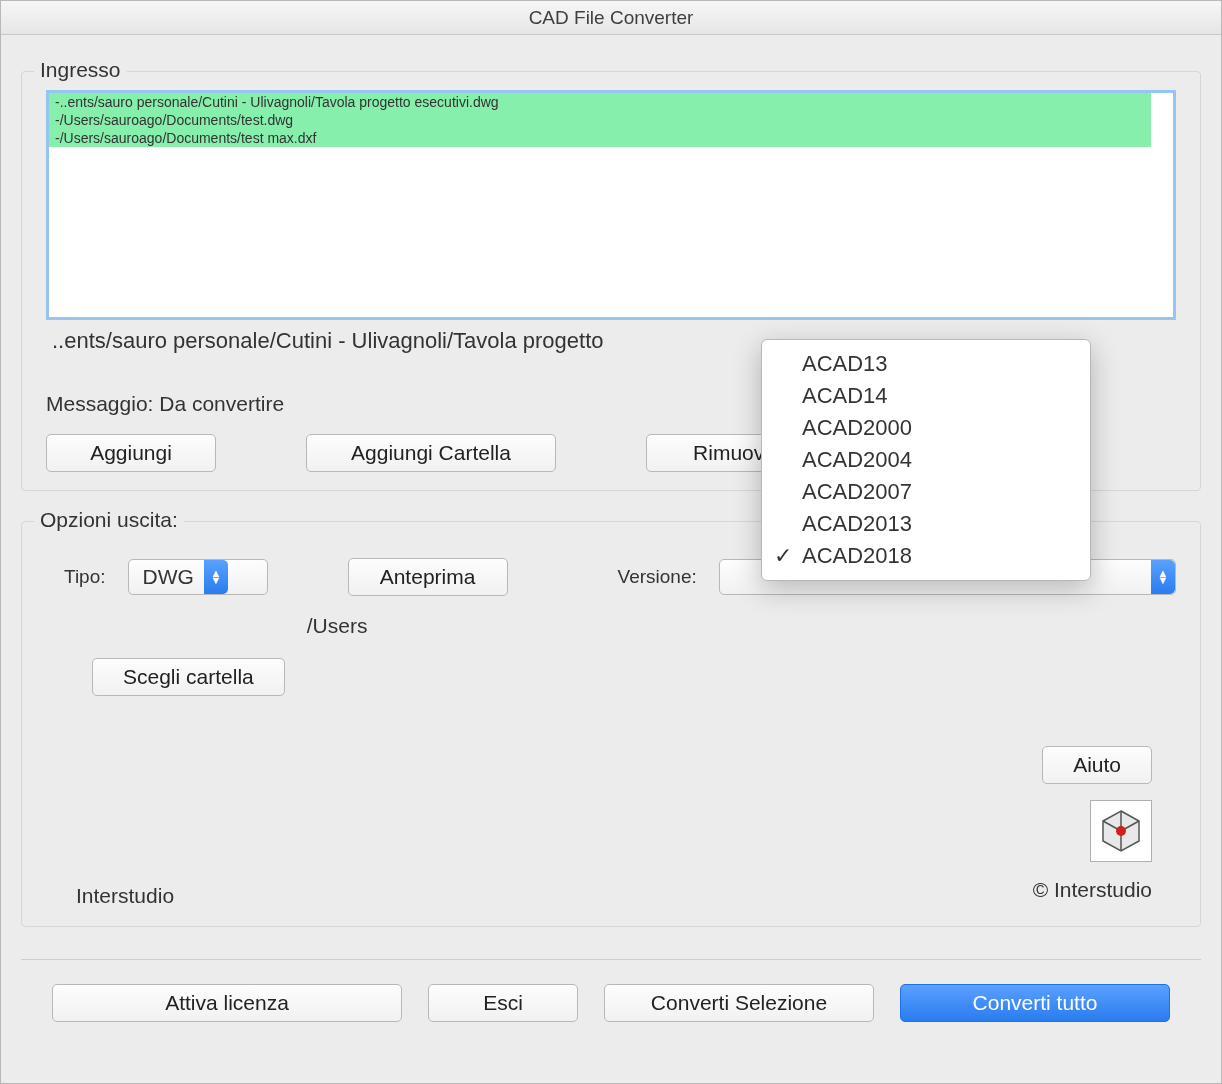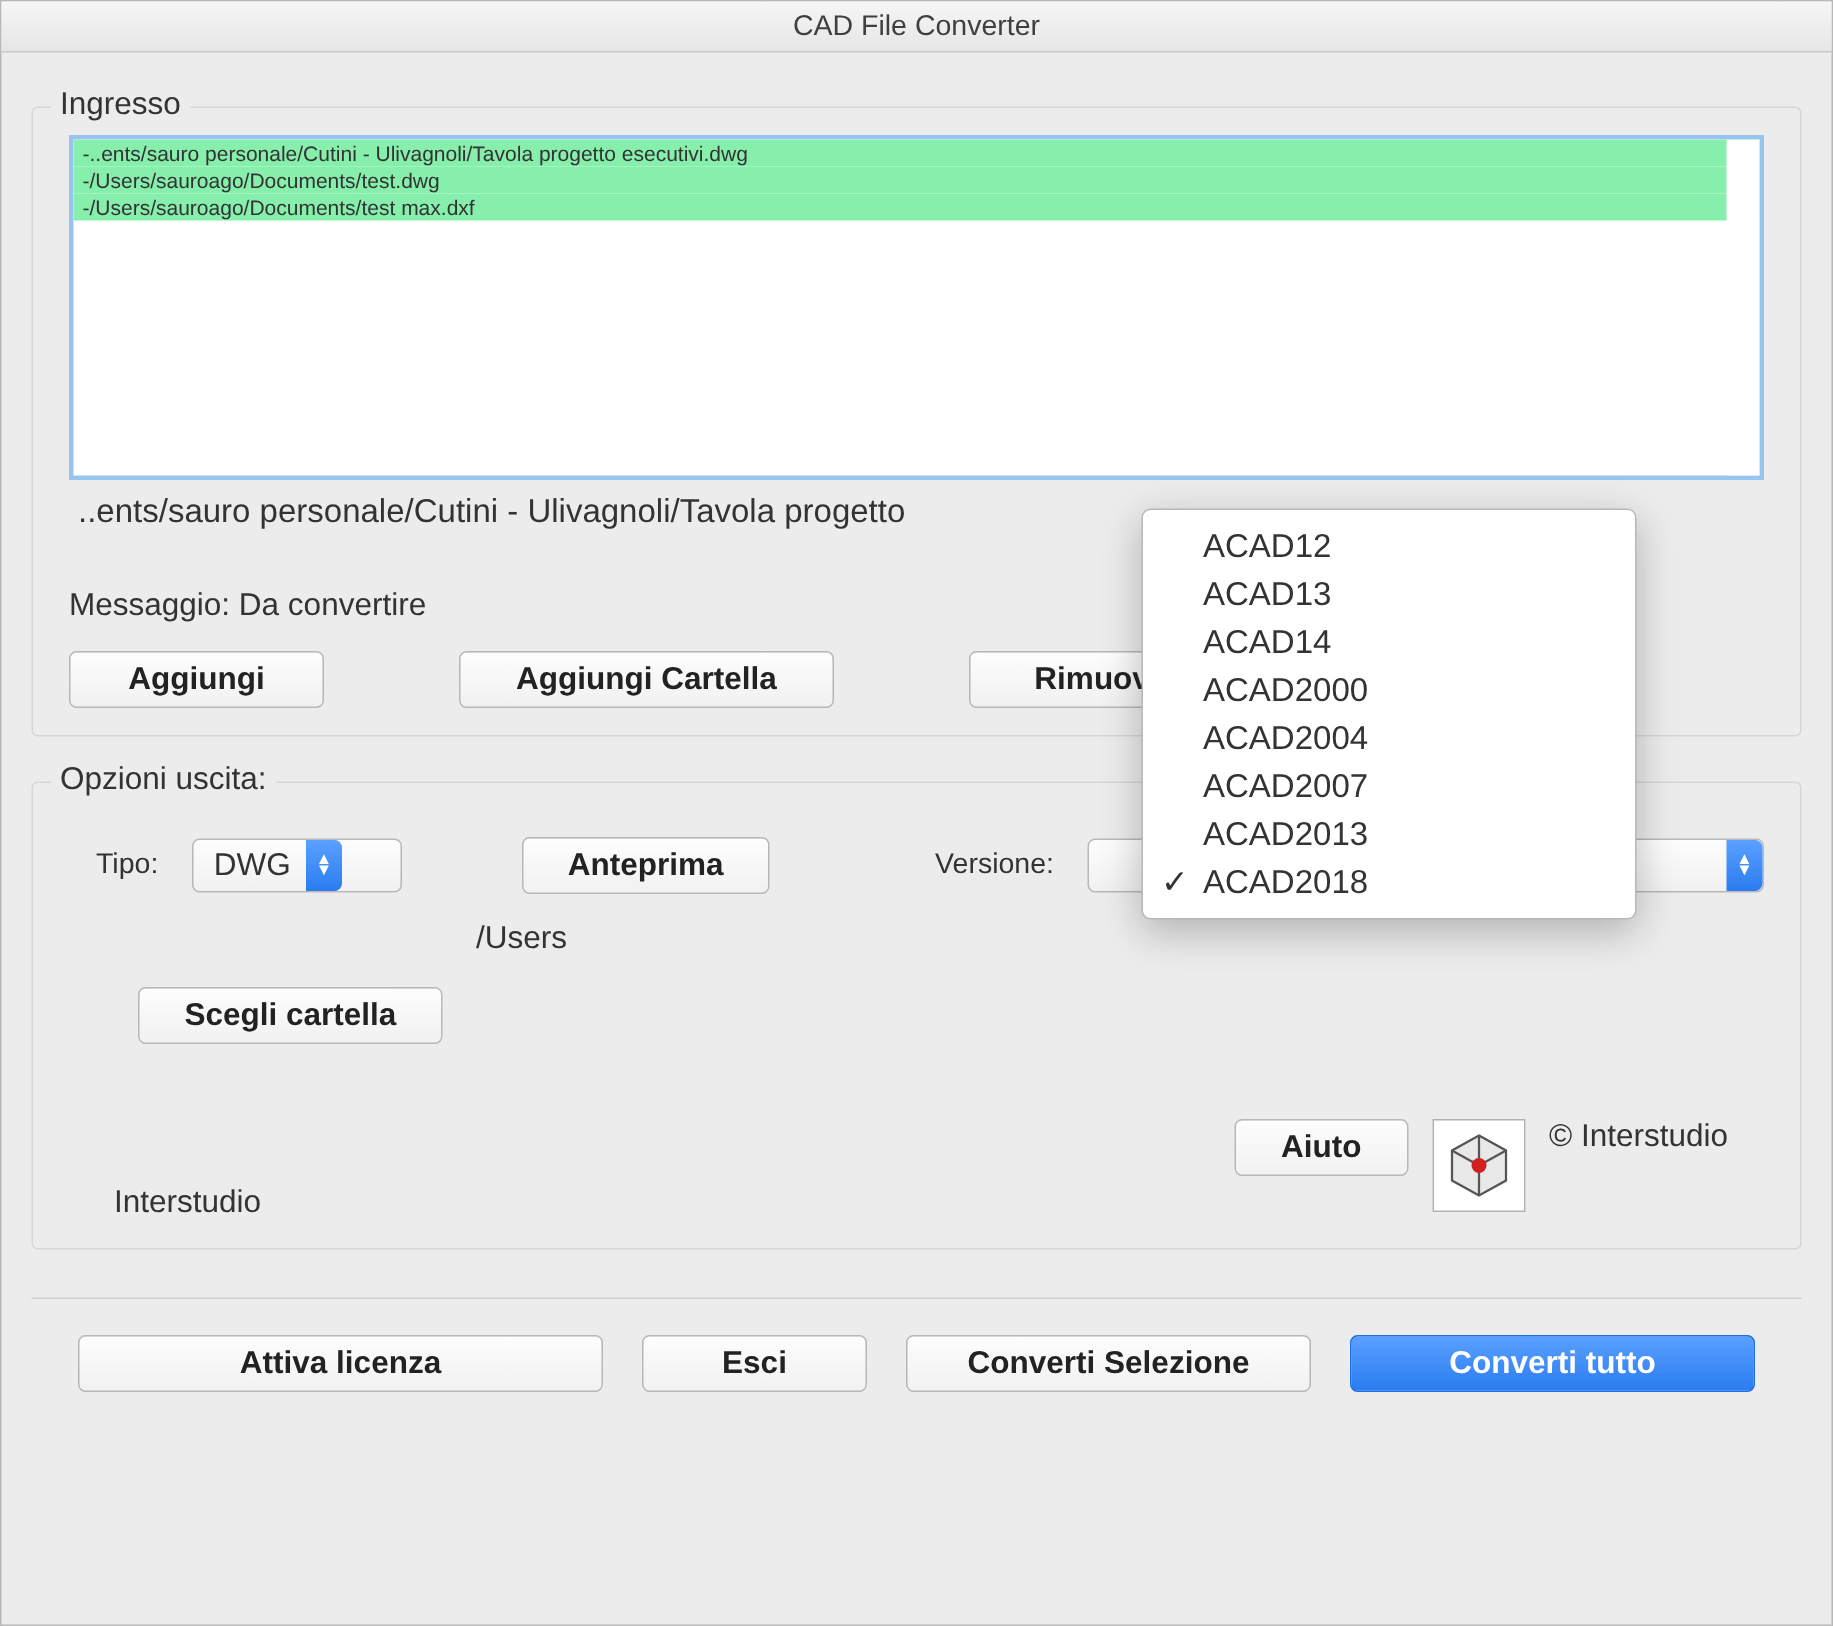--- a/index.html
+++ b/index.html
@@ -70,21 +70,20 @@
     }
     .btn-row { display: flex; gap: 0; }
     .mac-btn {
       background: linear-gradient(#fdfdfd, #f1f1f1);
       border: 1px solid #b8b8b8;
       border-radius: 5px;
       font-size: 21px;
       padding: 6px 30px;
       color: #222;
       cursor: pointer;
-      font-weight: bold;
     }
     .mac-select {
       display: inline-flex;
       align-items: center;
       background: linear-gradient(#fdfdfd, #f1f1f1);
       border: 1px solid #b8b8b8;
       border-radius: 5px;
       font-size: 21px;
       padding: 0 0 0 14px;
       height: 36px;
@@ -101,21 +100,21 @@
       align-items: center;
       justify-content: center;
       margin-left: 10px;
       color: #fff;
       font-size: 11px;
       line-height: 7px;
     }
     .uscita-row1 { display: flex; align-items: center; gap: 20px; margin: 18px 0 0 18px;}
     .uscita-label { font-size: 19px; margin-right: 2px; }
     .output-folder-row { display:flex; align-items:flex-end; gap: 22px; margin: 18px 0 0 46px; }
-    .footer-row { display:flex; align-items:flex-start; justify-content:flex-end; gap:16px; margin-top:50px; padding-right:24px;}
+    .footer-row { display:flex; align-items:flex-end; justify-content:flex-end; gap:16px; margin-top:50px; padding-right:24px;flex-direction:column;}
     .credit { font-size:21px; }
     .vendor-row { margin-top:-18px; padding-left:30px; font-size:21px;}
     .bottom-bar {
       border-top: 1px solid #cfcfcf;
       margin-top: 32px;
       padding: 24px 20px;
       display:flex;
       gap: 26px;
       justify-content:center;
     }
@@ -226,21 +225,20 @@
             <line x1="24" y1="24" x2="24" y2="44" stroke="#555" stroke-width="1.5"></line>
             <circle cx="24" cy="24" r="5" fill="#d02020"></circle>
           </svg>
         </div>
         <span class="credit">© Interstudio</span>
       </div>
       <div class="vendor-row">Interstudio</div>
     </div>
 
     <div class="dropdown" style="left:760px; top:304px; width:330px;">
-      <div class="dropdown-item">ACAD12</div>
       <div class="dropdown-item">ACAD13</div>
       <div class="dropdown-item">ACAD14</div>
       <div class="dropdown-item">ACAD2000</div>
       <div class="dropdown-item">ACAD2004</div>
       <div class="dropdown-item">ACAD2007</div>
       <div class="dropdown-item">ACAD2013</div>
       <div class="dropdown-item checked">ACAD2018</div>
     </div>
 
     <div class="bottom-bar">

